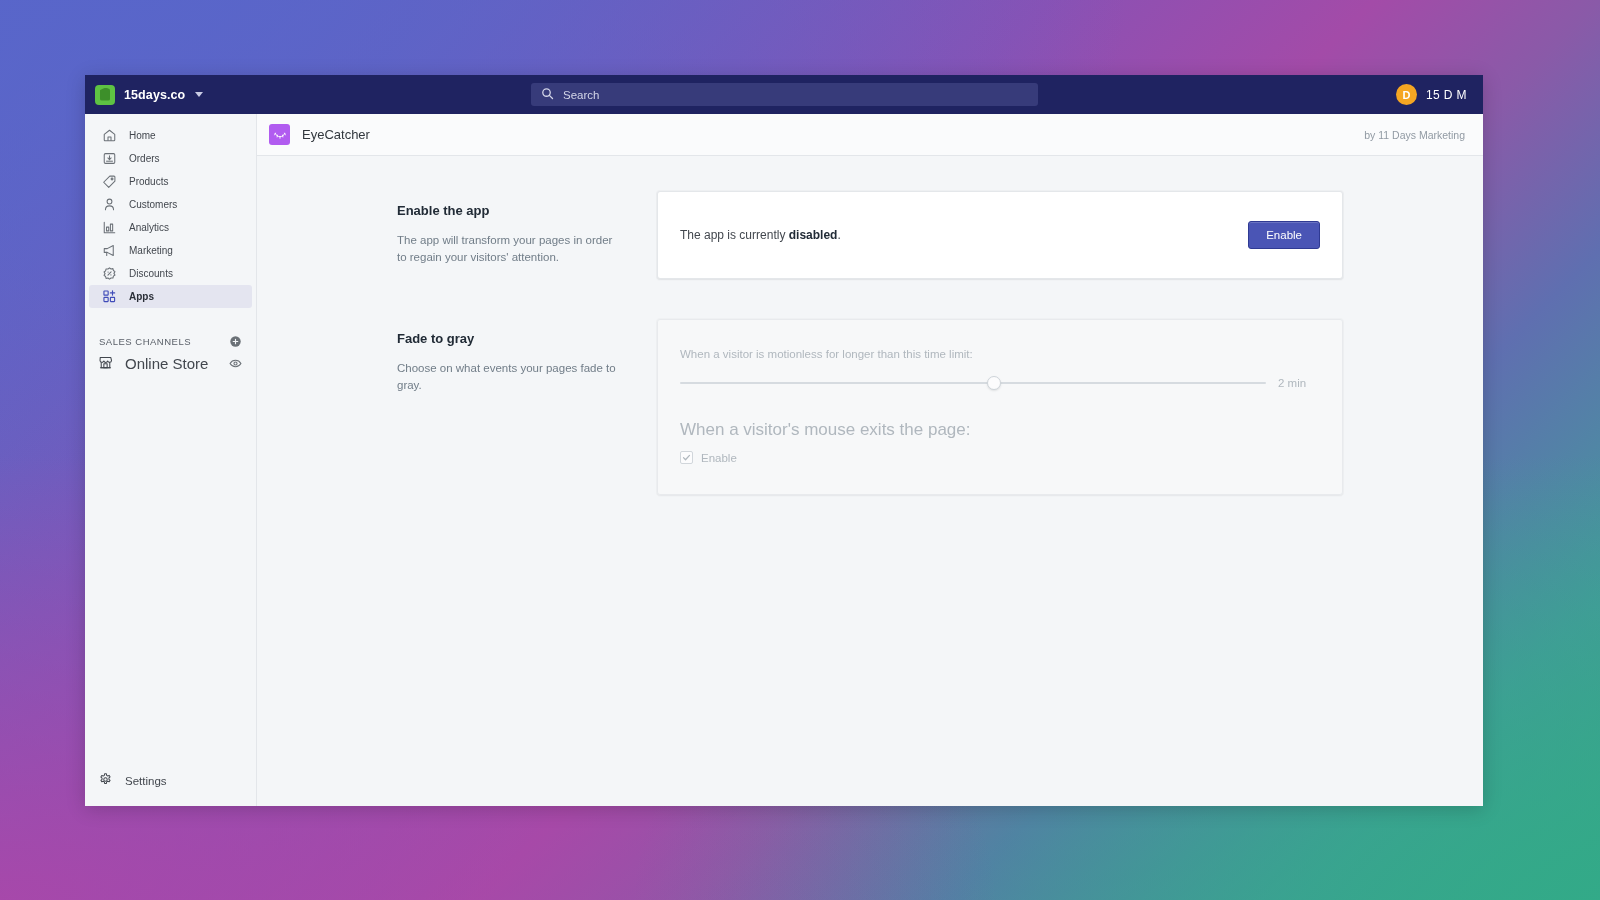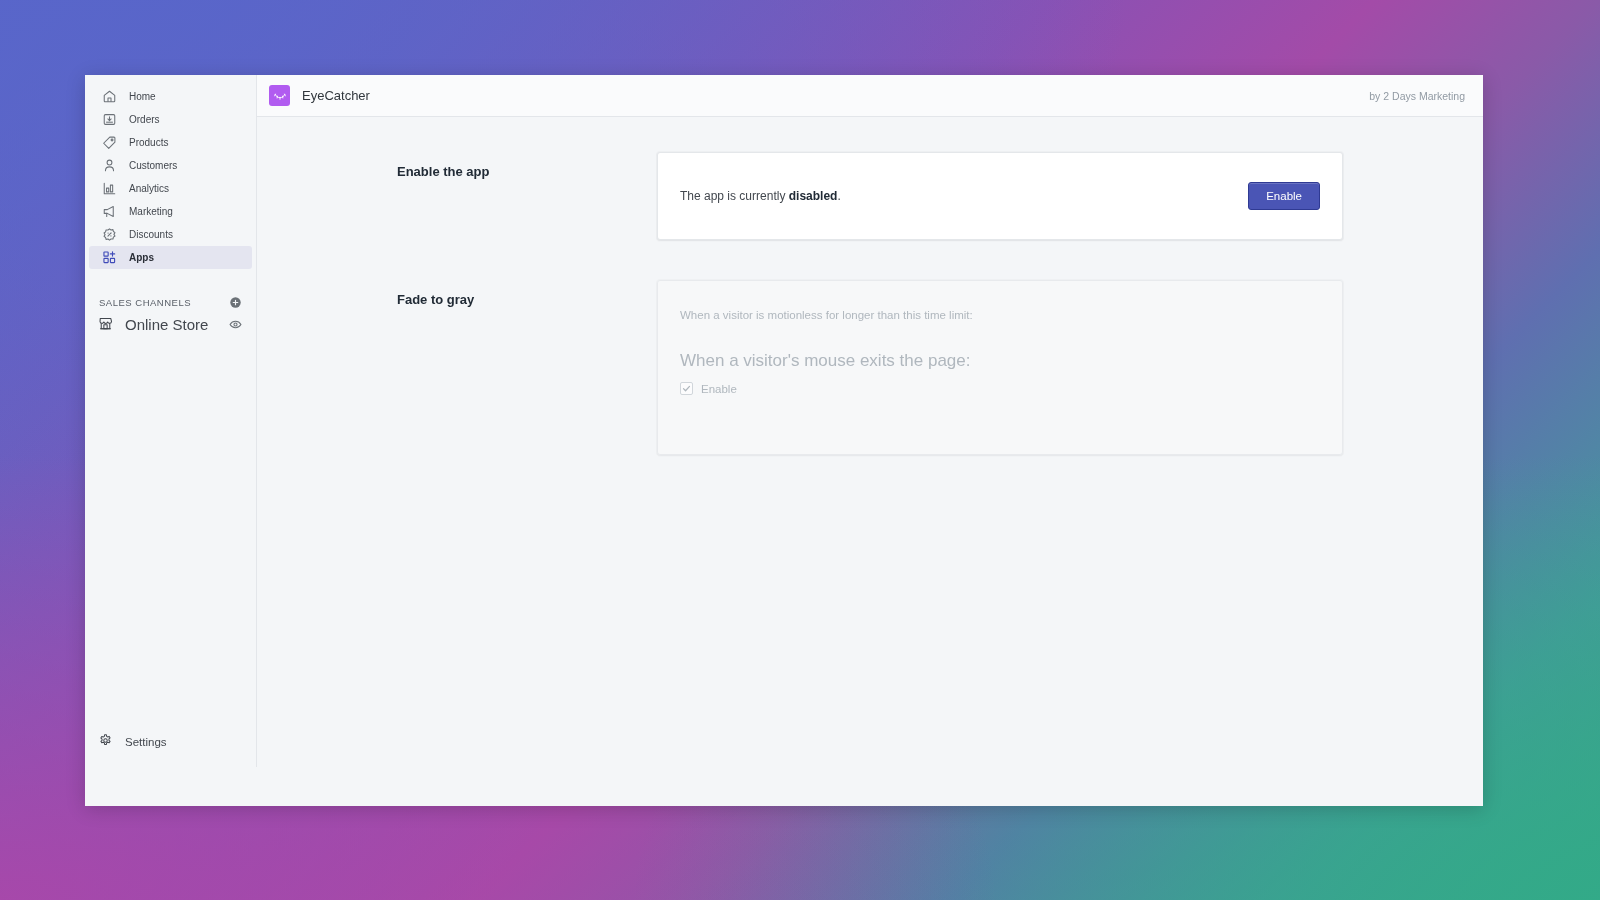--- a/index.html
+++ b/index.html
@@ -348,20 +348,45 @@
     flex: none;
   }
   .checkbox svg { display: block; }
   .checkbox-label { font-size: 11.5px; color: #9aa3ab; }
 </style>
 </head>
 <body>
 
 <div class="window">
 
+  <div class="topbar">
+
+    <div class="tb-left">
+      <div class="shopify-logo"></div>
+      <span class="shop-name">15days.co</span>
+      <span class="caret-down"></span>
+    </div>
+
+    <div class="searchwrap">
+      <div class="searchbox">
+        <span>
+          <svg width="13" height="13" viewBox="0 0 16 16" fill="none" stroke="#d3d5e8" stroke-width="1.6">
+            <circle cx="6.8" cy="6.8" r="4.6"></circle>
+              <line x1="10.3" y1="10.3" x2="14.2" y2="14.2" stroke-linecap="round"></line>
+          </svg>
+        </span>
+        <span class="ph">Search</span>
+      </div>
+    </div>
+
+    <div class="tb-right">
+      <div class="avatar">D</div>
+      <span class="user-label">15 D M</span>
+    </div>
+  </div>
 
   <div class="body-split">
 
     <div class="sidebar">
 
       <div class="nav-item">
         <span class="ico">
           <svg width="15" height="15" viewBox="0 0 20 20" fill="none" stroke="currentColor" stroke-width="1.4" stroke-linejoin="round">
             <path d="M3 8.5 10 3l7 5.5V16a1 1 0 0 1-1 1H4a1 1 0 0 1-1-1z"></path>
             <path d="M8 17v-5h4v5"></path>
@@ -490,47 +515,56 @@
       <div class="app-header">
         <div class="app-id">
           <span class="app-icon">
             <svg width="14" height="14" viewBox="0 0 20 20" fill="none" stroke="#ffffff" stroke-width="1.3" stroke-linecap="round">
               <path d="M3 7.6c1.6 3.2 4 4.8 7 4.8s5.4-1.6 7-4.8"></path>
               <path d="M3.5 7.3 2.4 9.8M6.4 10.2l-.5 2.6M10 11.9v2.8M13.6 10.2l.5 2.6M16.5 7.3l1.1 2.5"></path>
             </svg>
           </span>
           <span class="app-title">EyeCatcher</span>
         </div>
-        <span class="app-by">by 2 Days Marketing</span>
+        <span class="app-by">by 11 Days Marketing</span>
       </div>
 
       <div class="content">
         <div class="content-inner">
 
           <div class="row">
             <div class="row-left">
               <div class="sec-title">Enable the app</div>
+              <div class="sec-desc">The app will transform your pages in order to regain your visitors' attention.</div>
             </div>
             <div class="row-right">
               <div class="card enable-card">
                 <div class="card-text"><span>The app is currently </span><b>disabled</b><span>.</span></div>
                 <button class="btn-primary">Enable</button>
               </div>
             </div>
           </div>
 
           <div class="row">
             <div class="row-left">
               <div class="sec-title">Fade to gray</div>
+              <div class="sec-desc">Choose on what events your pages fade to gray.</div>
             </div>
             <div class="row-right">
               <div class="card fade-card">
 
                 <div class="field-label">When a visitor is motionless for longer than this time limit:</div>
 
+                <div class="slider-row">
+                  <div class="slider">
+                    <div class="slider-track"></div>
+                    <div class="slider-thumb" style="left: 53.5%;"></div>
+                  </div>
+                  <span class="slider-value">2 min</span>
+                </div>
 
                 <div class="field-label2">When a visitor's mouse exits the page:</div>
 
                 <div class="checkbox-row">
                   <span class="checkbox">
                     <svg width="9" height="9" viewBox="0 0 12 12" fill="none" stroke="#9aa3ab" stroke-width="1.7" stroke-linecap="round" stroke-linejoin="round">
                       <path d="M2 6.2 4.7 9 10 3.2"></path>
                     </svg>
                   </span>
                   <span class="checkbox-label">Enable</span>

